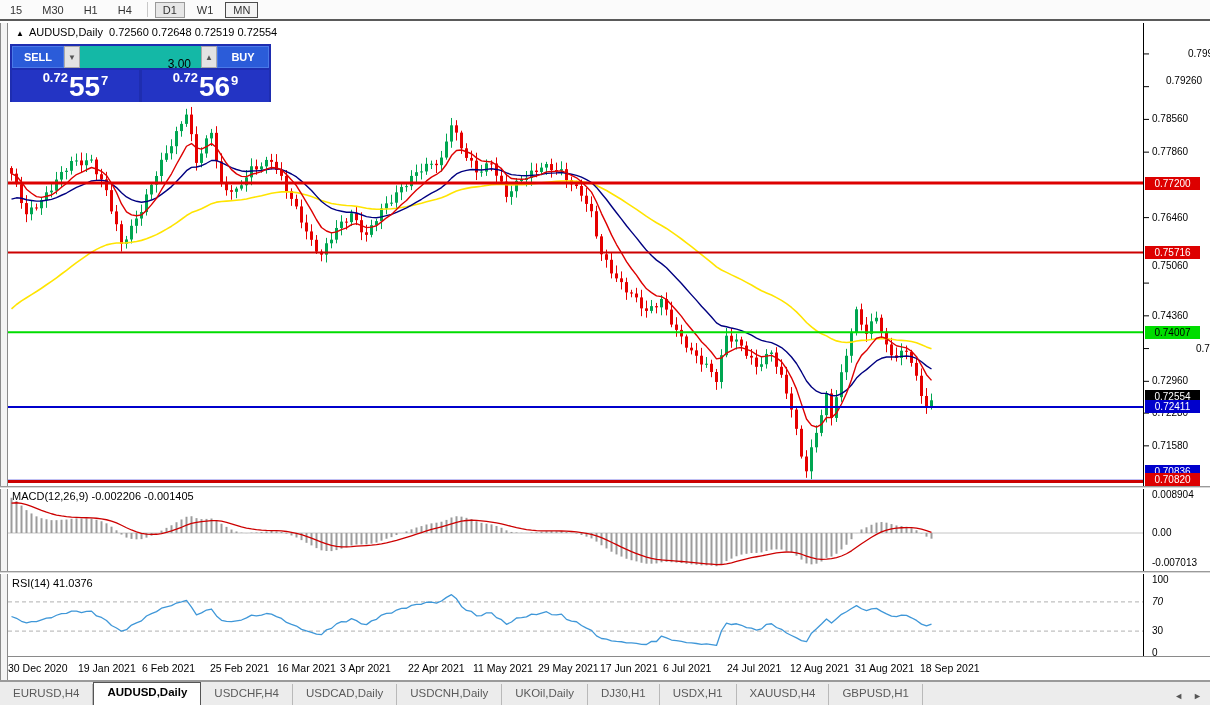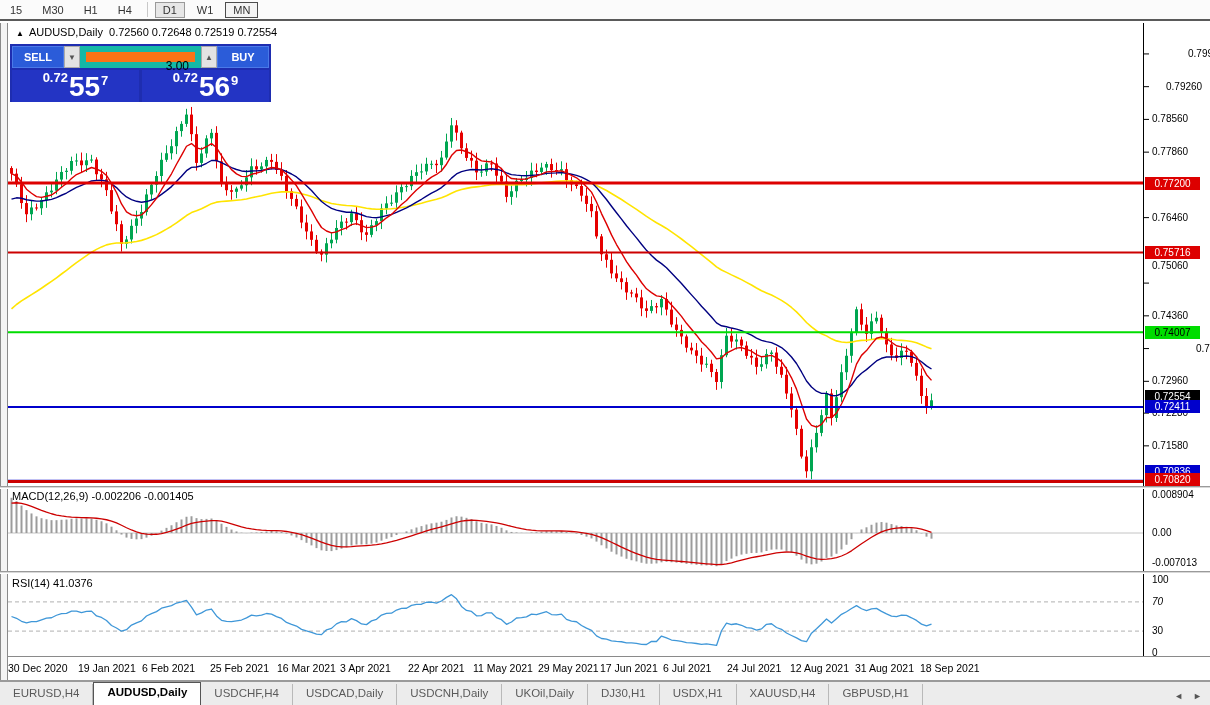--- a/index.html
+++ b/index.html
@@ -22,21 +22,21 @@
   #chart-title .tri { font-size:8px; margin-right:5px; }
 
   
   #trade-panel { position:absolute; left:10px; top:44px; width:261px; height:58px;
     background:#1e2db0; z-index:6; padding:2px; }
   #tp-row1 { display:flex; height:22px; }
   .tp-btn { width:52px; height:22px; background:#2b5cd9; color:#fff; font-size:11px; font-weight:bold;
     border:1px solid #4a79e8; display:flex; align-items:center; justify-content:center; cursor:pointer; }
   .tp-spin { width:16px; height:22px; background:#e3e3e3; border:1px solid #aaa; color:#555;
     font-size:8px; display:flex; align-items:center; justify-content:center; cursor:pointer; }
-  .tp-vol { flex:1; height:22px; background:#f97316; border:6px solid #14b8a6; font-size:12px; color:#000;
+  .tp-vol { flex:1; height:22px; background:#14b8a6; border:4px solid #14b8a6; font-size:12px; color:#000;
     text-align:right; padding:7px 6px 0 0; }
   #tp-row2 { display:flex; margin-top:2px; gap:3px; }
   .tp-price { flex:1; height:32px; background:#2334c4; color:#fff; display:flex;
     align-items:flex-end; justify-content:center; padding-bottom:2px; cursor:pointer; }
   .tp-price .small { font-size:13px; font-weight:bold; margin:0 1px 15px 0; }
   .tp-price .big   { font-size:28px; font-weight:bold; line-height:26px; }
   .tp-price .sup   { font-size:13px; font-weight:bold; margin:0 0 12px 1px; }
 
   
   .ax-tick { position:absolute; left:1152px; font-size:10px; color:#000; white-space:nowrap; }
@@ -716,21 +716,21 @@
   </div>
   <div class="ind-label" style="top:577px;">
     <span>RSI(14)</span> <span>41.0376</span>
   </div>
 
   <div class="splitter" style="top:486px;"></div>
   <div class="splitter" style="top:571px;"></div>
 
   <div id="axis-container">
       <div class="ax-tick" style="top: 47.924px; padding-left: 36px;">0.79960</div>
-      <div class="ax-tick" style="top: 81px; padding-left: 14px;">0.79260</div>
+      <div class="ax-tick" style="top: 75px; padding-left: 14px;">0.79260</div>
       <div class="ax-tick" style="top: 113.402px;">0.78560</div>
       <div class="ax-tick" style="top: 146.141px;">0.77860</div>
       <div class="ax-tick" style="top: 211.619px; text-align: right;">0.76460</div>
       <div class="ax-tick" style="top: 260px;">0.75060</div>
       <div class="ax-tick" style="top: 309.836px;">0.74360</div>
       <div class="ax-tick" style="top: 342.575px; padding-left: 44px;">0.73660</div>
       <div class="ax-tick" style="top: 375.314px;">0.72960</div>
       <div class="ax-tick" style="top: 407.118px;">0.72280</div>
       <div class="ax-tick" style="top: 439.857px;">0.71580</div>
       <div class="sub-tick" style="top: 489px;">0.008904</div>

